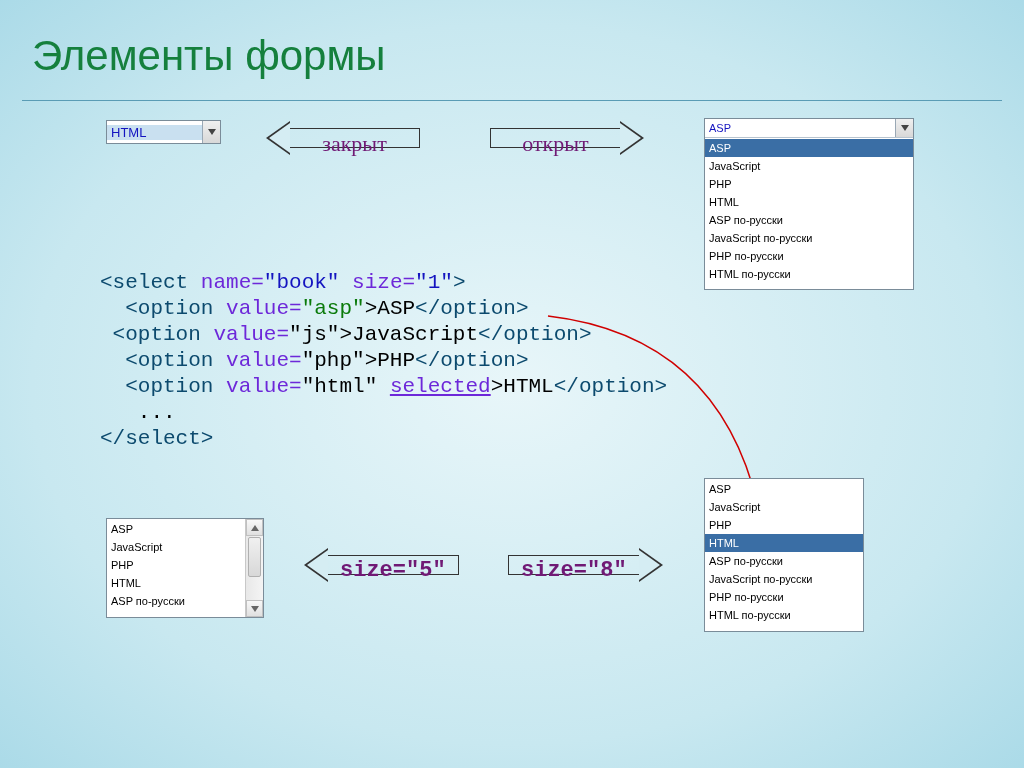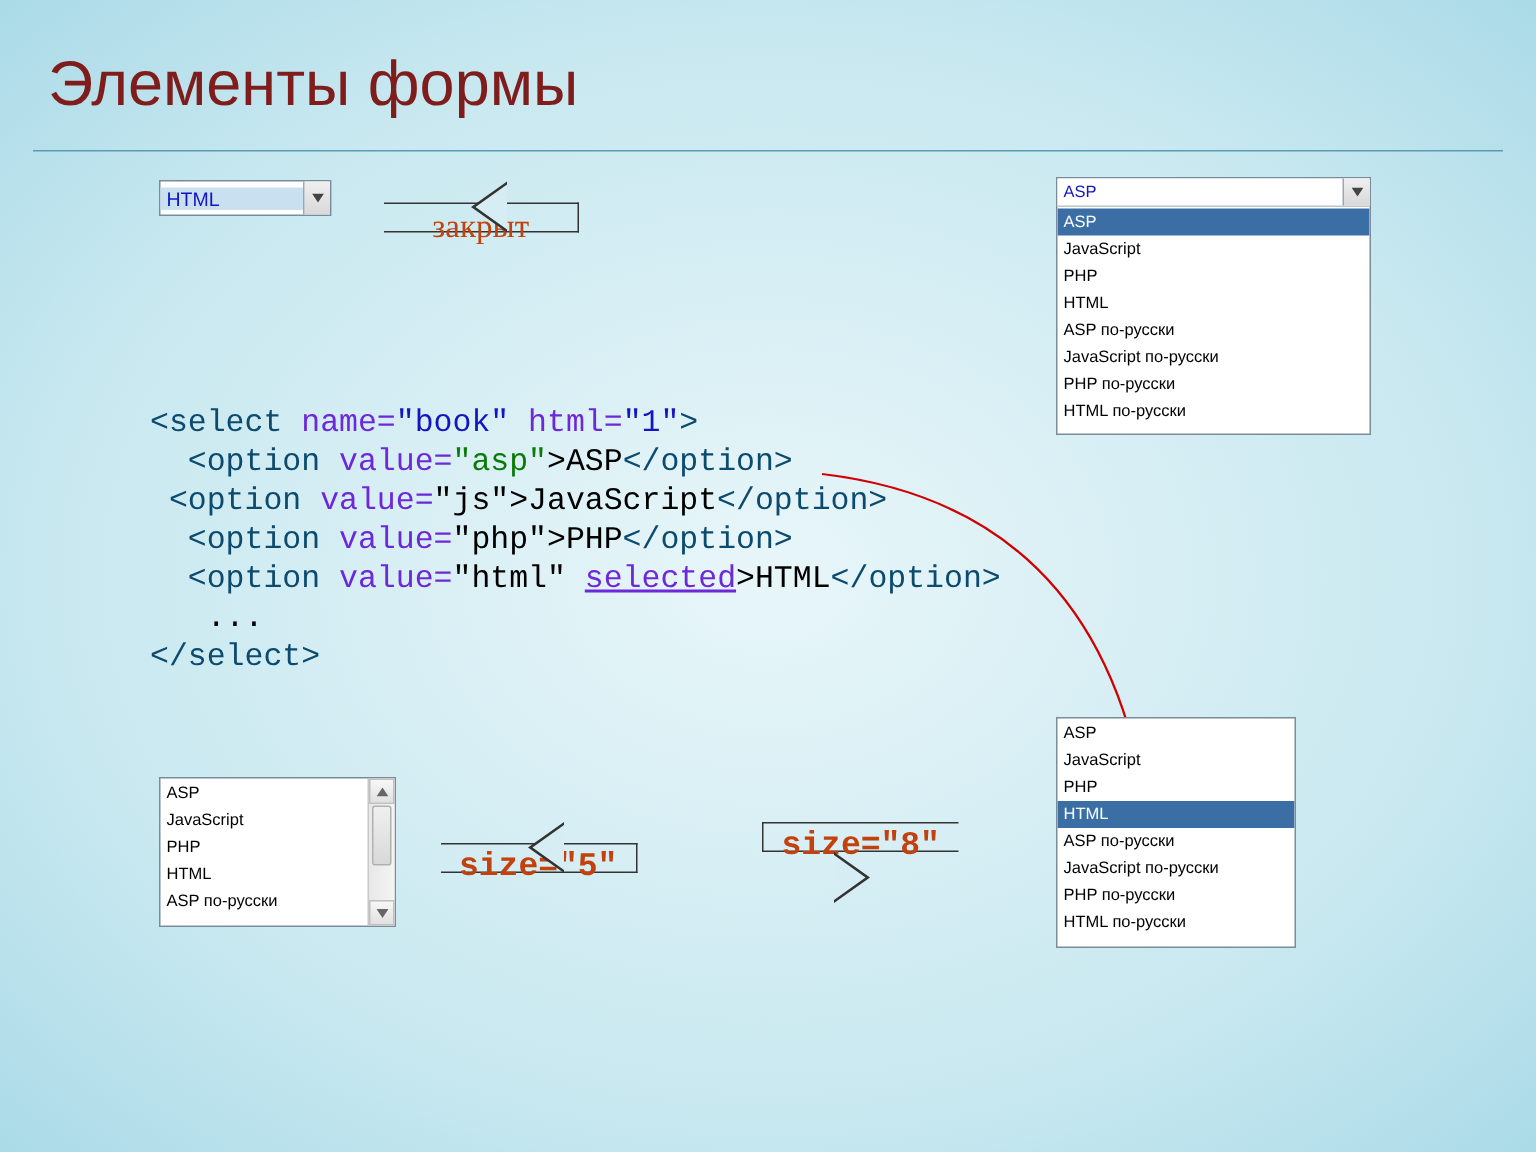--- a/index.html
+++ b/index.html
@@ -3,21 +3,21 @@
 <meta charset="utf-8">
 <style>
   * { box-sizing: border-box; margin: 0; padding: 0; }
   body {
     width: 1024px; height: 768px;
     background: radial-gradient(ellipse 1200px 900px at 50% 50%, #e8f6f9 0%, #c8e8f0 40%, #9dd4e4 70%, #7bc5da 100%);
     font-family: Arial, sans-serif;
     position: relative; overflow: hidden;
   }
   .slide { position: absolute; top: 18px; left: 18px; right: 18px; bottom: 18px; }
-  .title { font-size: 42px; color: #7f1d1d; font-family: 'Segoe UI', Arial, sans-serif; font-weight: 400; margin: 14px 0 20px 14px; }
+  .title { font-size: 42px; color: #15803d; font-family: 'Segoe UI', Arial, sans-serif; font-weight: 400; margin: 14px 0 20px 14px; }
   .title-rule { border: none; border-top: 1px solid #5a9cb5; margin: 0 4px 12px 4px; }
 
   
   .sel-closed {
     position: absolute; top: 102px; left: 88px; width: 115px; height: 24px;
     border: 1px solid #7a8c99; background: #fff; display: flex; align-items: center;
     font-family: Tahoma, sans-serif; font-size: 13px;
   }
   .sel-closed .val { flex: 1; padding: 0 4px; background: #c9e0f0; }
   .drop-btn { width: 18px; height: 100%; background: linear-gradient(#f0f0f0,#d8d8d8); border-left: 1px solid #9aa8b5; display:flex;align-items:center;justify-content:center; }
@@ -39,21 +39,21 @@
 
   #open-list { top: 100px; left: 686px; width: 210px; height: 172px; }
   #s5 { top: 500px; left: 88px; width: 158px; height: 100px; }
   #s5 .scroll .thumb { top:18px; height:40px; }
   #s8 { top: 460px; left: 686px; width: 160px; height: 154px; }
 
   
   .arrow-box {
     position: absolute; height: 34px;
     display: flex; align-items: center;
-    font-family: 'Times New Roman', serif; font-size: 22px; color: #c2410c; flex-direction: column;
+    font-family: 'Times New Roman', serif; font-size: 22px; color: #701a75;
   }
   .arrow-box .body {
     border: 1.6px solid #333; border-left: none; border-right: none;
     padding: 2px 12px; line-height: 26px; background: transparent;
   }
   .arrow-box .head-l, .arrow-box .head-r { position: relative; width: 34px; height: 34px; }
   .arrow-box .head-l::before, .arrow-box .head-r::before {
     content:""; position:absolute; top:0; width:0; height:0;
     border-top:17px solid transparent; border-bottom:17px solid transparent;
   }
@@ -99,20 +99,24 @@
       <svg viewBox="0 0 8 6">
           <path d="M0 0 L8 0 L4 6 Z" fill="#444"></path>
         </svg>
     </div>
   </div>
 
   <div id="arr-closed" class="arrow-box">
     <div class="head-l"></div>
     <div class="body cap-r">закрыт</div>
   </div>
+  <div id="arr-open" class="arrow-box">
+    <div class="body cap-l">открыт</div>
+    <div class="head-r"></div>
+  </div>
 
   <div id="open-list" class="listbox">
     <div class="hdr">
       <div class="val">ASP</div>
       <div class="drop-btn" style="height:18px">
         <svg viewBox="0 0 8 6">
             <path d="M0 0 L8 0 L4 6 Z" fill="#444"></path>
           </svg>
       </div>
     </div>
@@ -121,21 +125,21 @@
         <div class="opt">JavaScript</div>
         <div class="opt">PHP</div>
         <div class="opt">HTML</div>
         <div class="opt">ASP по-русски</div>
         <div class="opt">JavaScript по-русски</div>
         <div class="opt">PHP по-русски</div>
         <div class="opt">HTML по-русски</div>
       </div>
   </div>
 
-  <div class="code"><span class="kw">&lt;select </span><span class="attr">name=</span><span class="val">"book"</span><span class="attr"> html=</span><span class="val">"1"</span><span class="kw">&gt;</span>
+  <div class="code"><span class="kw">&lt;select </span><span class="attr">name=</span><span class="val">"book"</span><span class="attr"> size=</span><span class="val">"1"</span><span class="kw">&gt;</span>
 <span class="kw">  &lt;option </span><span class="attr">value=</span><span class="green">"asp"</span><span>&gt;ASP</span><span class="kw">&lt;/option&gt;</span>
 <span class="kw"> &lt;option </span><span class="attr">value=</span><span>"js"&gt;JavaScript</span><span class="kw">&lt;/option&gt;</span>
 <span class="kw">  &lt;option </span><span class="attr">value=</span><span>"php"&gt;PHP</span><span class="kw">&lt;/option&gt;</span>
 <span class="kw">  &lt;option </span><span class="attr">value=</span><span>"html" </span><span class="attr" style="text-decoration:underline">selected</span><span>&gt;HTML</span><span class="kw">&lt;/option&gt;</span>
 <span>   ...</span>
 <span class="kw">&lt;/select&gt;</span></div>
 
   <svg class="red-arrow" viewBox="0 0 260 220">
     <path d="M 10 10 Q 180 30 220 200" stroke="#d00000" stroke-width="1.5" fill="none"></path>
     <path d="M 220 200 L 212 188 L 226 192 Z" fill="#d00000"></path>

